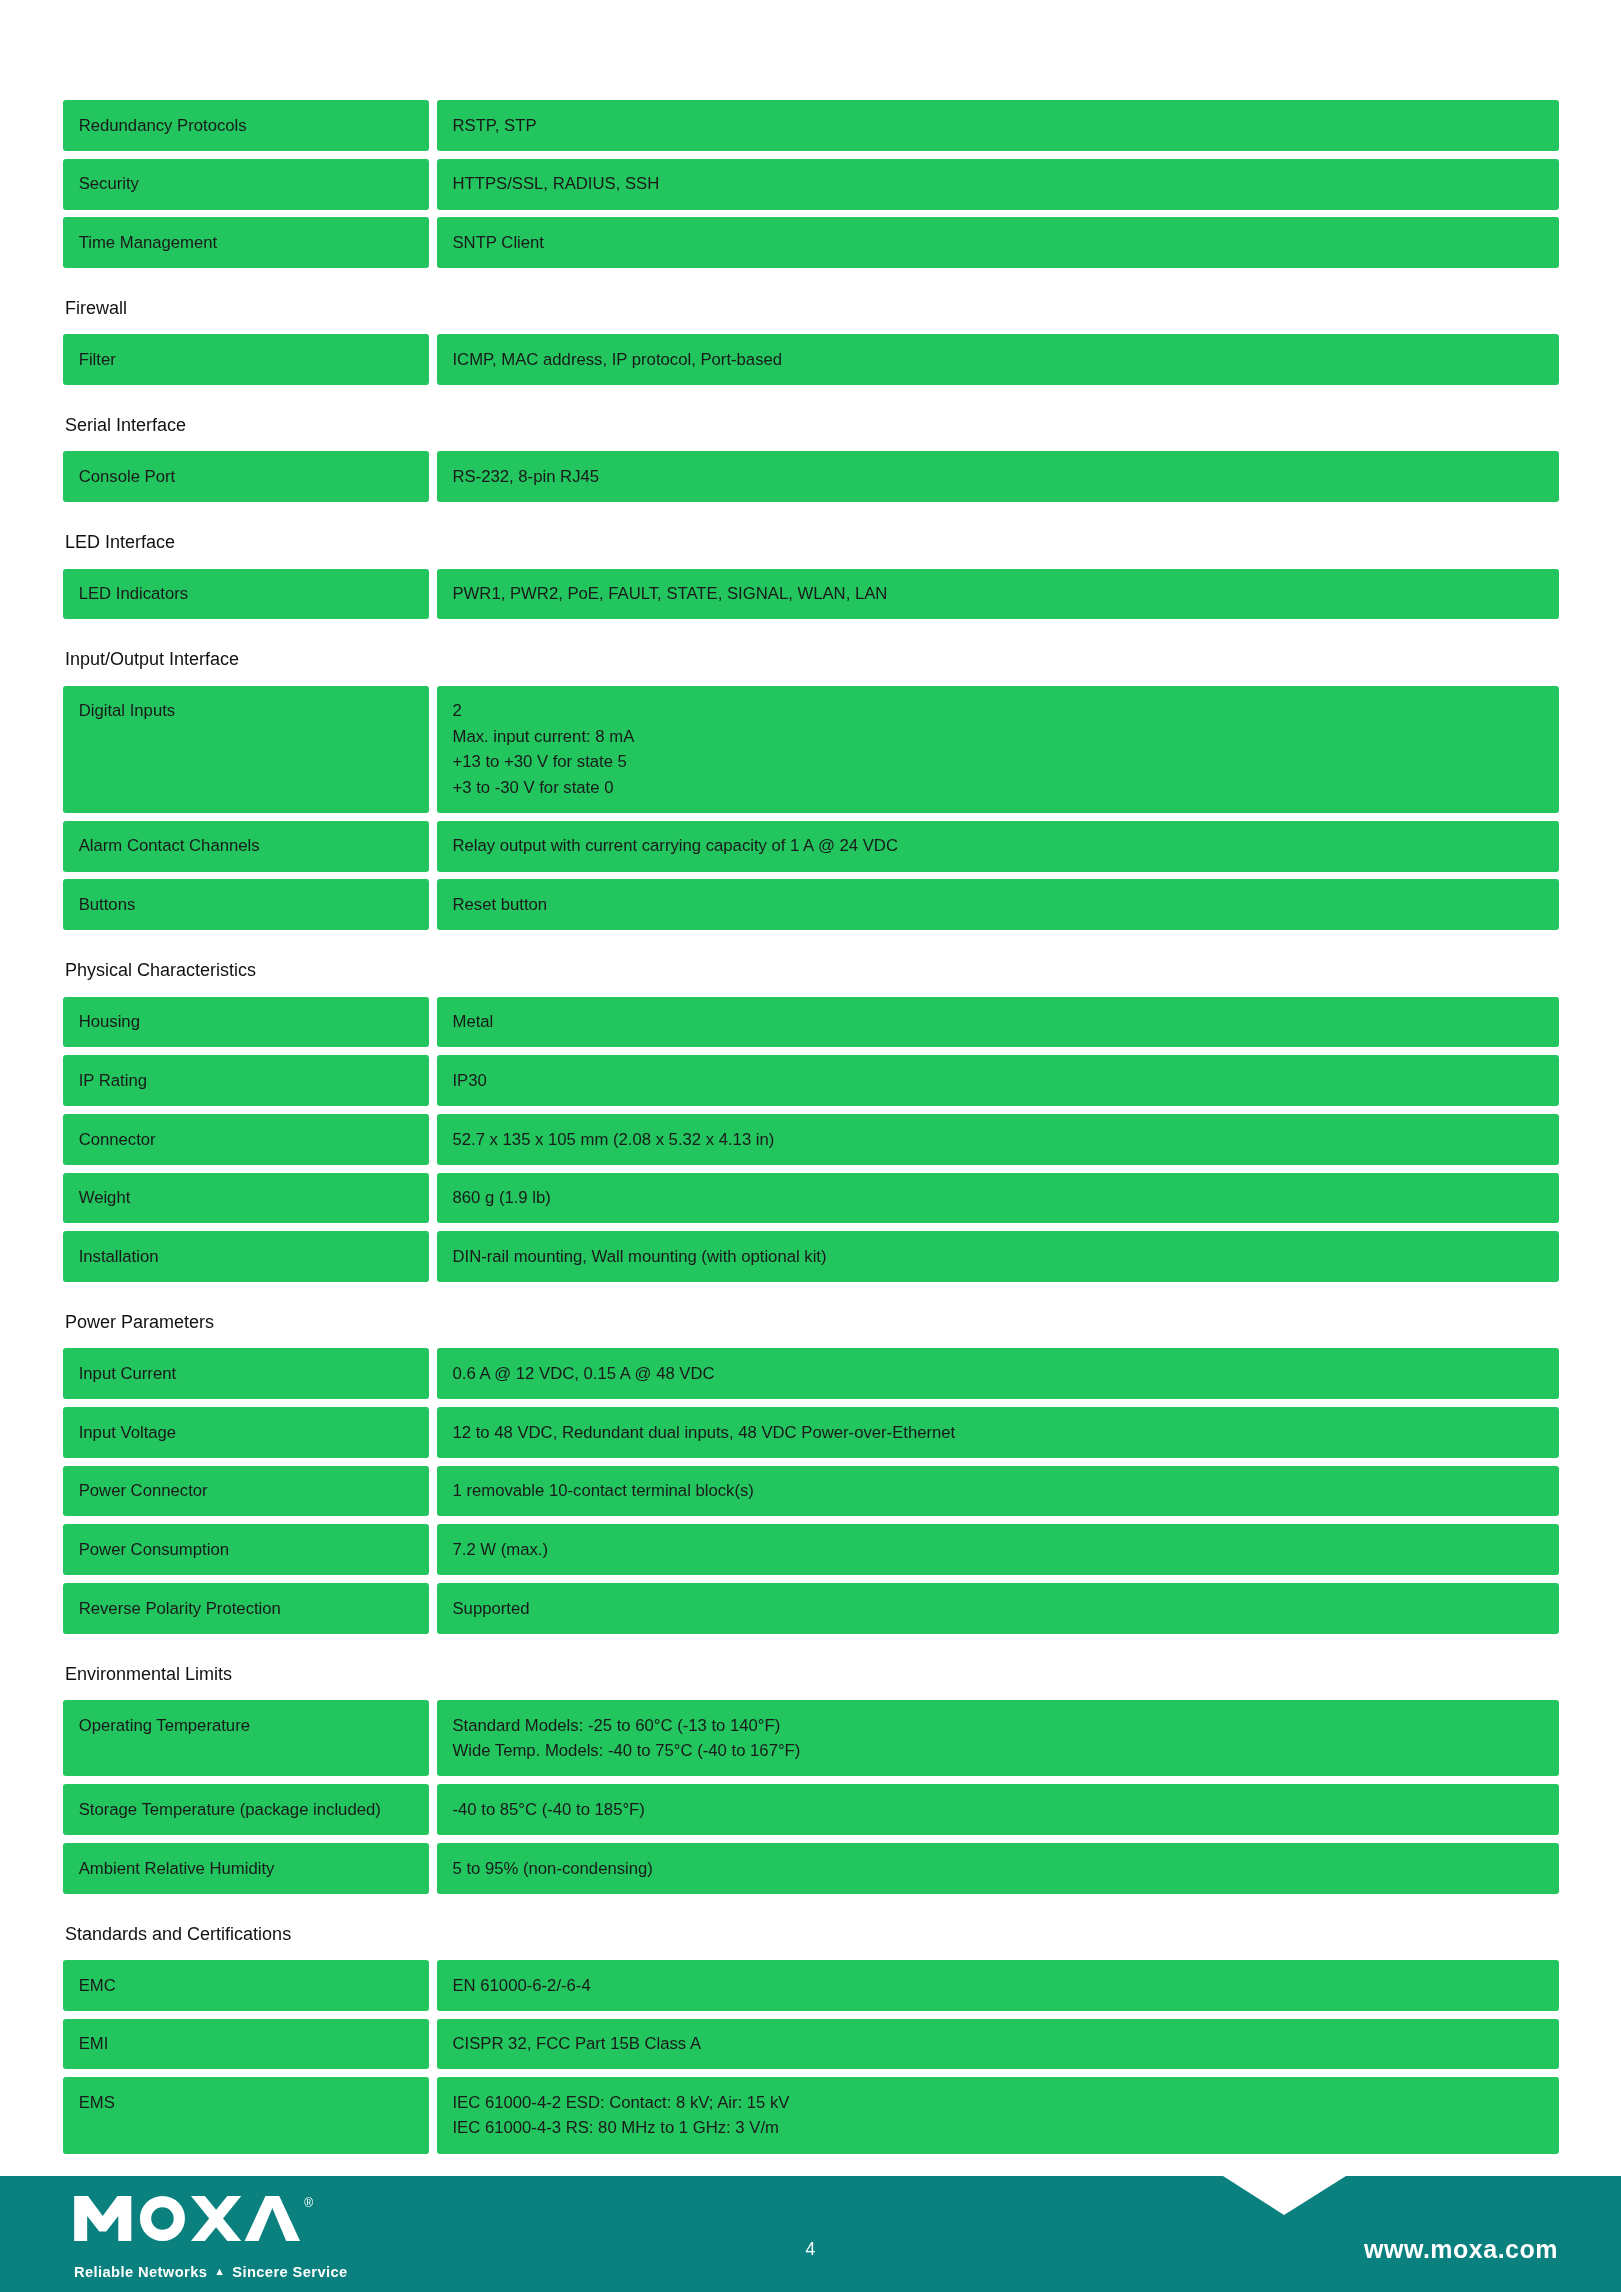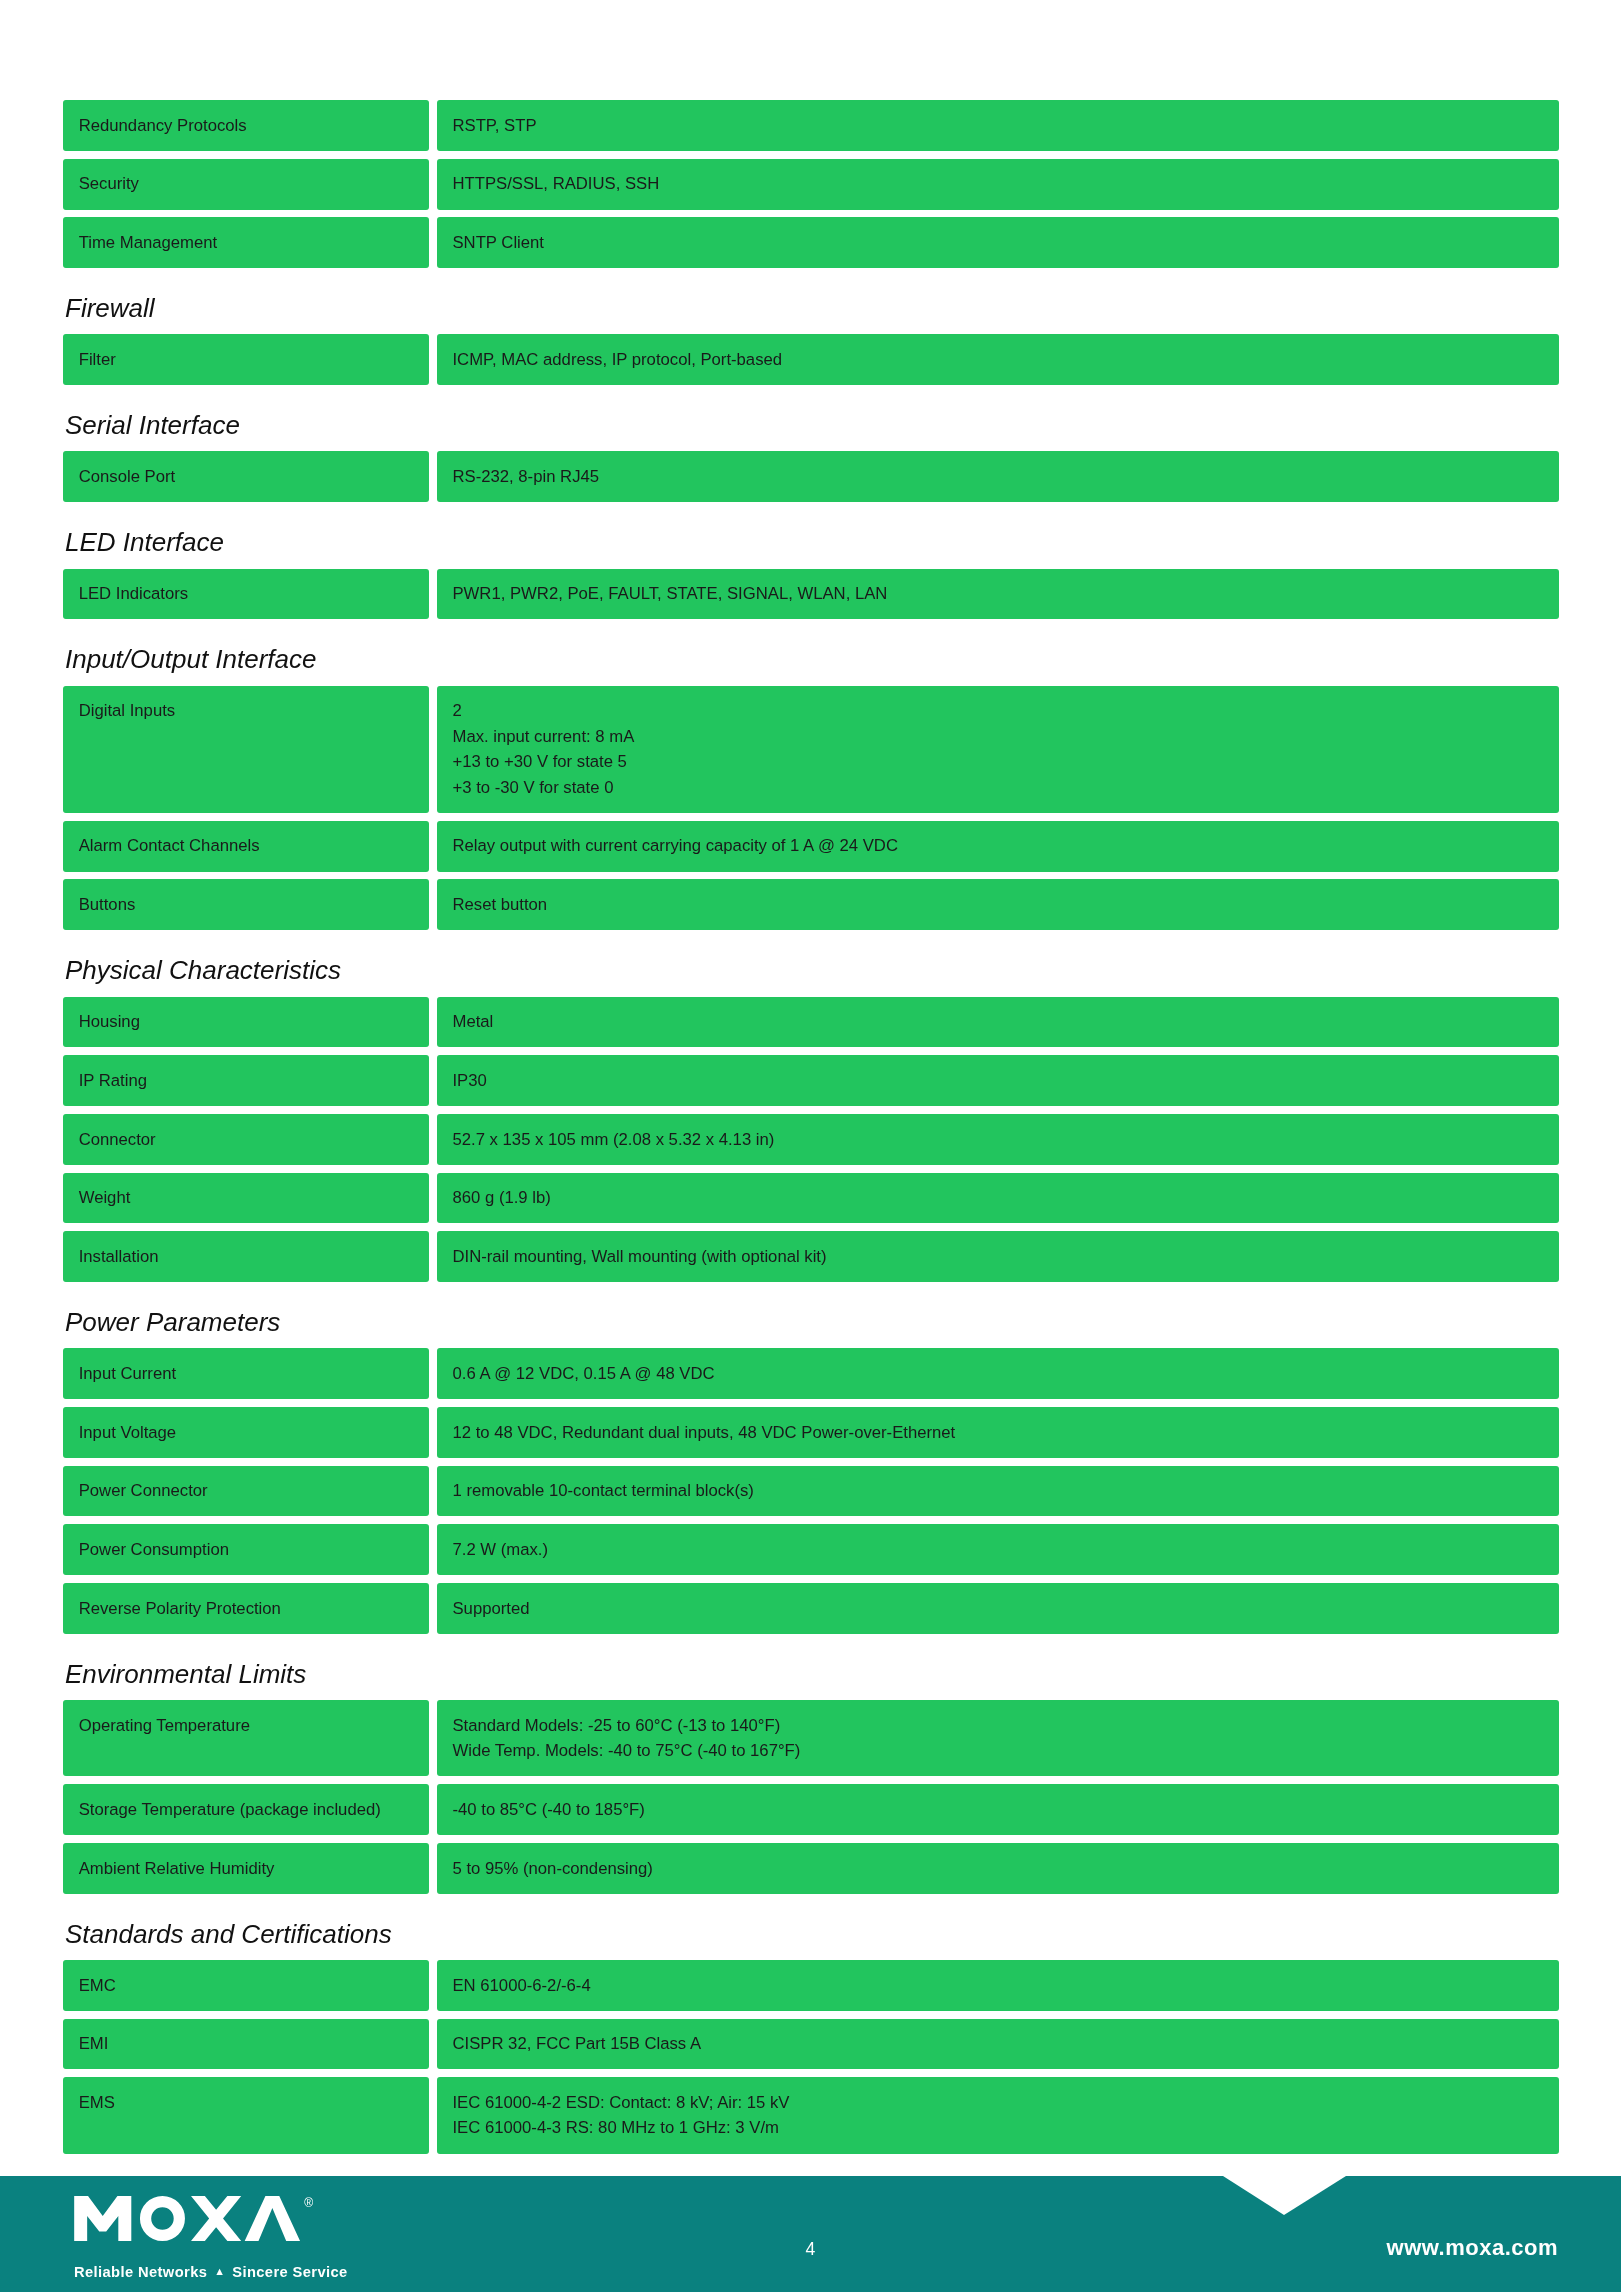--- a/index.html
+++ b/index.html
@@ -5,23 +5,22 @@
   * { box-sizing: border-box; }
   html,body { margin:0; padding:0; }
   body {
     width:1621px; height:2293px; position:relative; overflow:hidden;
     background:#ffffff; color:#1a1a1a;
     font-family:"Liberation Sans","DejaVu Sans",sans-serif;
   }
   .content { position:absolute; top:100px; left:63px; width:1496px; }
 
   .section-heading {
-    font-size:26px; line-height:23.5px; font-weight:400; color:#111111;
+    font-size:18px; line-height:23.5px; font-weight:400; color:#111111;
     margin:29px 0 13.7px 2px;
-    font-style:italic;
   }
   .spec-row { display:flex; gap:7.8px; margin-bottom:7.8px; }
   .cell {
     background:#22c55e; border-radius:2.9px;
     padding:12.7px 15.7px; font-size:16.7px; line-height:25.5px; color:#1a1a1a;
   }
   .cell-label { flex:0 0 366px; width:366px; }
   .cell-value { flex:1 1 auto; }
   .value-line { white-space:nowrap; }
 
@@ -41,21 +40,21 @@
     margin-top:23px; color:#ffffff; font-size:14.7px; font-weight:700;
     letter-spacing:0.4px; white-space:nowrap;
   }
   .tagline-triangle { font-size:10.8px; padding:0 6.9px; vertical-align:2px; }
   .page-number {
     position:absolute; left:0; right:0; top:63px; text-align:center;
     color:#ffffff; font-size:17.6px; font-weight:400;
   }
   .website {
     position:absolute; right:63px; top:59px;
-    color:#ffffff; font-size:22px; font-weight:700; letter-spacing:0.5px;
+    color:#ffffff; font-size:25px; font-weight:700; letter-spacing:0.5px;
     text-decoration:none;
   }
 </style>
 </head>
 <body>
 
 <div class="content">
     <div class="spec-row">
       <div class="cell cell-label">Redundancy Protocols</div>
       <div class="cell cell-value">

